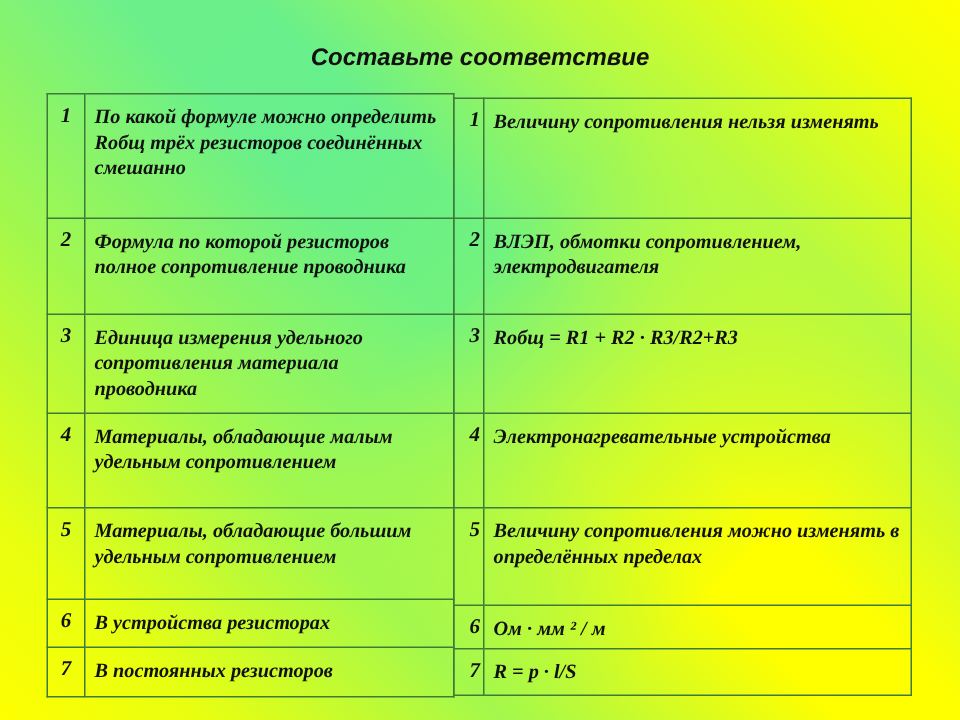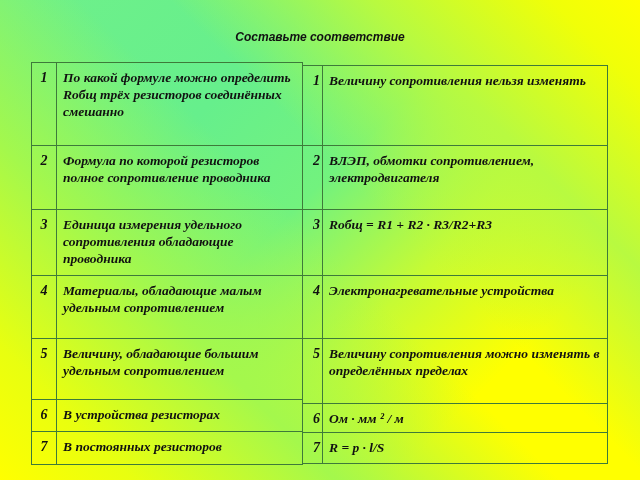--- a/index.html
+++ b/index.html
@@ -20,21 +20,21 @@
       position: absolute; inset: 0;
       background: linear-gradient(225deg, #ffff00 0%, #f0ff08 8%, #b8fa40 24%, rgba(108,240,138,0) 42%);
       pointer-events: none;
     }
     .title {
       position: absolute;
       top: 30px; left: 0; width: 640px;
       text-align: center;
       font-family: "Liberation Sans", "DejaVu Sans", sans-serif;
       font-weight: bold; font-style: italic;
-      font-size: 12px; color: #111;
+      font-size: 16px; color: #111;
     }
     table {
       position: absolute;
       border-collapse: collapse;
       font-weight: bold; font-style: italic;
       color: #111;
     }
     td {
       border: 1.5px solid #3e7a3a;
       vertical-align: top;
@@ -69,29 +69,29 @@
       <tr style="height:83px">
     <td class="num">1</td>
     <td class="txt">По какой формуле можно определить Rобщ трёх резисторов соединённых смешанно</td>
   </tr>
   <tr style="height:64px">
     <td class="num">2</td>
     <td class="txt">Формула по которой резисторов полное сопротивление проводника</td>
   </tr>
   <tr style="height:66px">
     <td class="num">3</td>
-    <td class="txt">Единица измерения удельного сопротивления обладающие проводника</td>
+    <td class="txt">Единица измерения удельного сопротивления материала проводника</td>
   </tr>
   <tr style="height:63px">
     <td class="num">4</td>
     <td class="txt">Материалы, обладающие малым удельным сопротивлением</td>
   </tr>
   <tr style="height:61px">
     <td class="num">5</td>
-    <td class="txt">Величину, обладающие большим удельным сопротивлением</td>
+    <td class="txt">Материалы, обладающие большим удельным сопротивлением</td>
   </tr>
   <tr style="height:32px">
     <td class="num">6</td>
     <td class="txt">В устройства резисторах</td>
   </tr>
   <tr style="height:33px">
     <td class="num">7</td>
     <td class="txt">В постоянных резисторов</td>
   </tr>
 </tbody>

